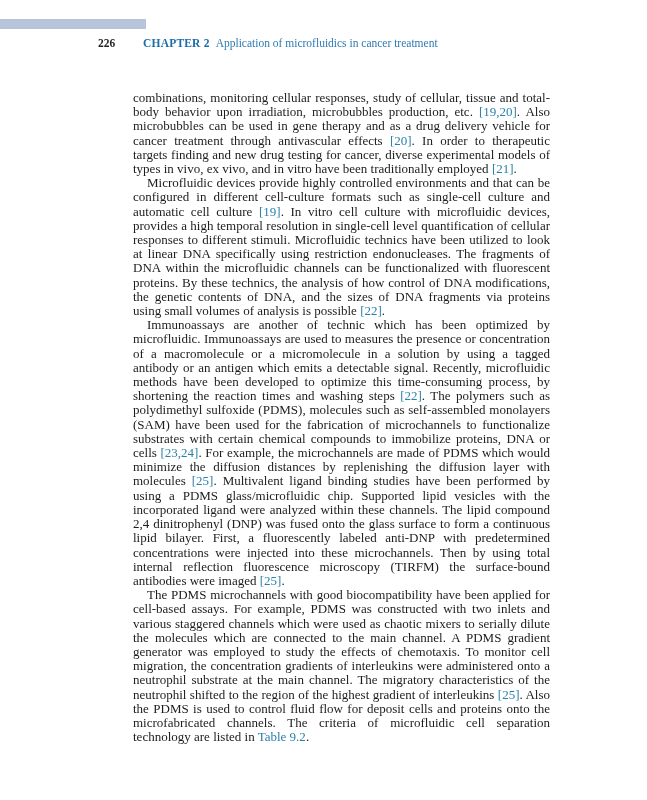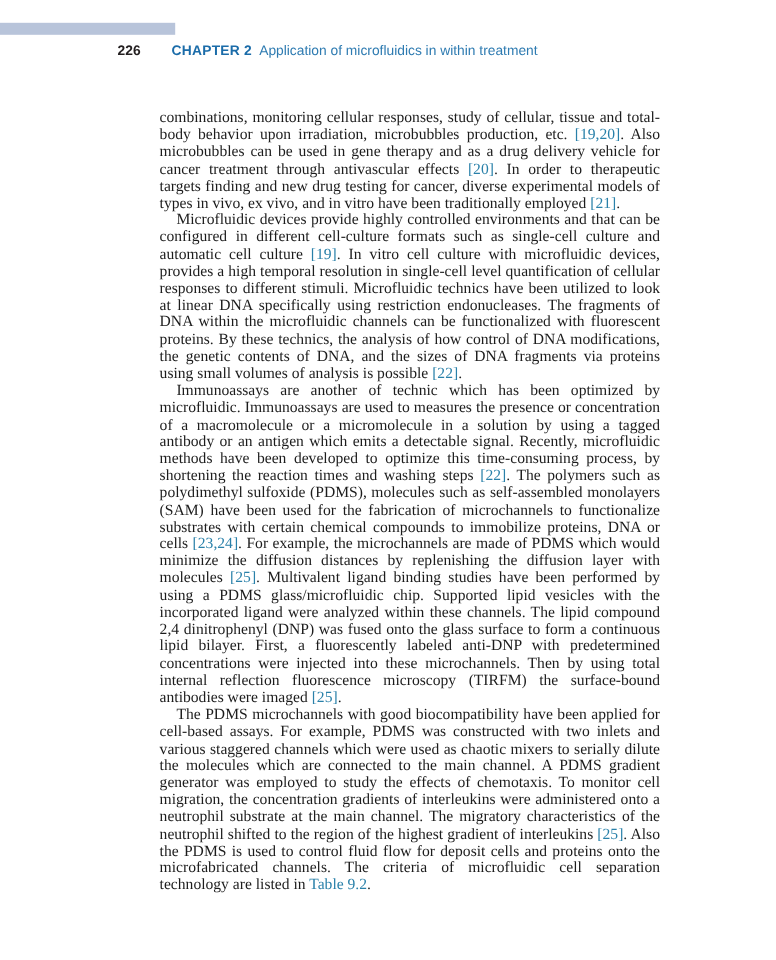--- a/index.html
+++ b/index.html
@@ -14,21 +14,21 @@
     position: absolute;
     left: 0; top: 19px;
     width: 146px; height: 10px;
     background: var(--header-bar, #b8c4da);
   }
   .page-header {
     position: absolute;
     left: 98px; top: 37px;
     display: flex;
     align-items: baseline;
-    font-family: Liberation Sans, sans-serif;
+    font-family: Liberation Serif, serif;
     font-size: 11.5px;
     white-space: nowrap;
   }
   .page-number {
     font-weight: bold;
     color: #231f20;
     width: 45px;
   }
   .chapter-label {
     font-weight: bold;
@@ -56,21 +56,21 @@
   }
 </style>
 </head>
 <body style="--header-bar: #b8c4da; --chapter-label-blue: #1b6ca9; --chapter-title-blue: #2e7bb1; --cite: #2980a9; --body-text: #1c1c1c;">
 
 <div class="header-bar"></div>
 
 <div class="page-header">
   <span class="page-number">226</span>
   <span class="chapter-label">CHAPTER 2</span>
-  <span class="chapter-title">Application of microfluidics in within treatment</span>
+  <span class="chapter-title">Application of microfluidics in cancer treatment</span>
 </div>
 
 <div class="text-block">
     <p><span>combinations, monitoring cellular responses, study of cellular, tissue and total-body behavior upon irradiation, microbubbles production, etc. </span><span class="cite">[19,20]</span><span>. Also microbubbles can be used in gene therapy and as a drug delivery vehicle for cancer treatment through antivascular effects </span><span class="cite">[20]</span><span>. In order to therapeutic targets finding and new drug testing for cancer, diverse experimental models of types in vivo, ex vivo, and in vitro have been traditionally employed </span><span class="cite">[21]</span><span>.</span></p>
     <p class="indent"><span>Microfluidic devices provide highly controlled environments and that can be configured in different cell-culture formats such as single-cell culture and automatic cell culture </span><span class="cite">[19]</span><span>. In vitro cell culture with microfluidic devices, provides a high temporal resolution in single-cell level quantification of cellular responses to different stimuli. Microfluidic technics have been utilized to look at linear DNA specifically using restriction endonucleases. The fragments of DNA within the microfluidic channels can be functionalized with fluorescent proteins. By these technics, the analysis of how control of DNA modifications, the genetic contents of DNA, and the sizes of DNA fragments via proteins using small volumes of analysis is possible </span><span class="cite">[22]</span><span>.</span></p>
     <p class="indent"><span>Immunoassays are another of technic which has been optimized by microfluidic. Immunoassays are used to measures the presence or concentration of a macromolecule or a micromolecule in a solution by using a tagged antibody or an antigen which emits a detectable signal. Recently, microfluidic methods have been developed to optimize this time-consuming process, by shortening the reaction times and washing steps </span><span class="cite">[22]</span><span>. The polymers such as polydimethyl sulfoxide (PDMS), molecules such as self-assembled monolayers (SAM) have been used for the fabrication of microchannels to functionalize substrates with certain chemical compounds to immobilize proteins, DNA or cells </span><span class="cite">[23,24]</span><span>. For example, the microchannels are made of PDMS which would minimize the diffusion distances by replenishing the diffusion layer with molecules </span><span class="cite">[25]</span><span>. Multivalent ligand binding studies have been performed by using a PDMS glass/microfluidic chip. Supported lipid vesicles with the incorporated ligand were analyzed within these channels. The lipid compound 2,4 dinitrophenyl (DNP) was fused onto the glass surface to form a continuous lipid bilayer. First, a fluorescently labeled anti-DNP with predetermined concentrations were injected into these microchannels. Then by using total internal reflection fluorescence microscopy (TIRFM) the surface-bound antibodies were imaged </span><span class="cite">[25]</span><span>.</span></p>
     <p class="indent"><span>The PDMS microchannels with good biocompatibility have been applied for cell-based assays. For example, PDMS was constructed with two inlets and various staggered channels which were used as chaotic mixers to serially dilute the molecules which are connected to the main channel. A PDMS gradient generator was employed to study the effects of chemotaxis. To monitor cell migration, the concentration gradients of interleukins were administered onto a neutrophil substrate at the main channel. The migratory characteristics of the neutrophil shifted to the region of the highest gradient of interleukins </span><span class="cite">[25]</span><span>. Also the PDMS is used to control fluid flow for deposit cells and proteins onto the microfabricated channels. The criteria of microfluidic cell separation technology are listed in </span><span class="cite">Table 9.2</span><span>.</span></p>
   </div>
 
 </body></html>

